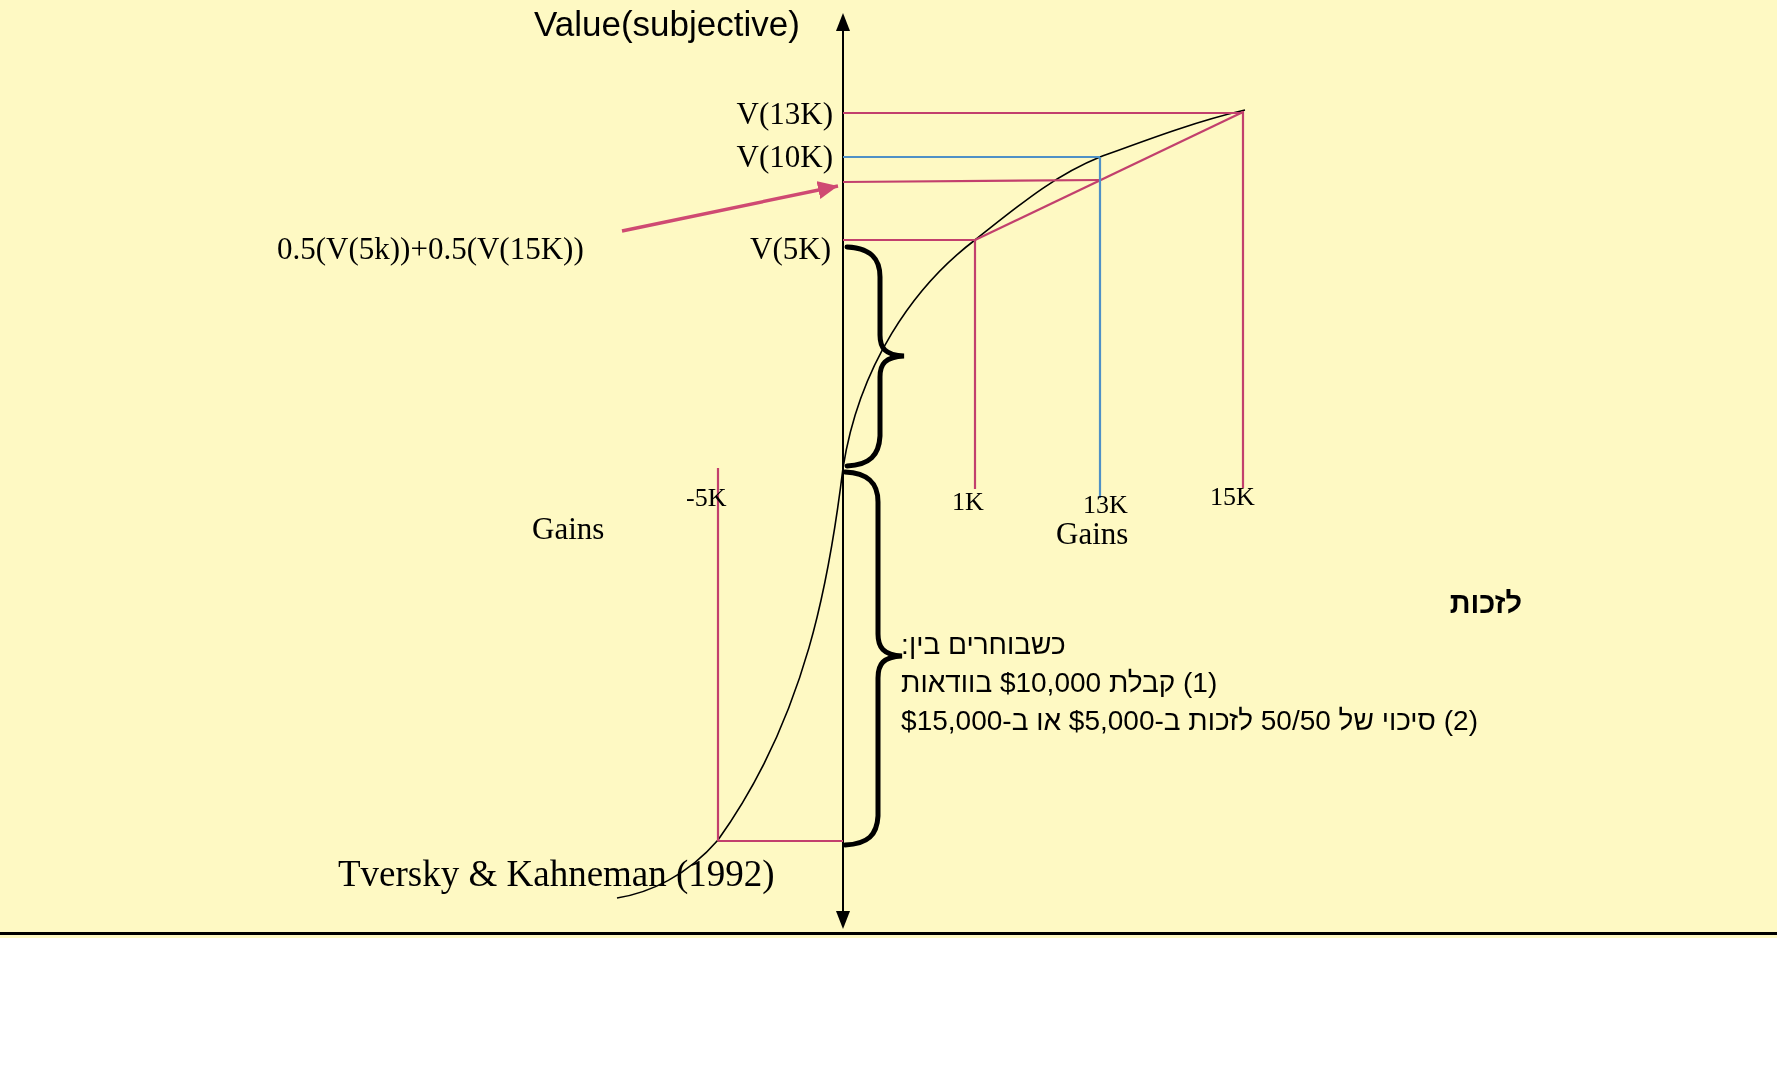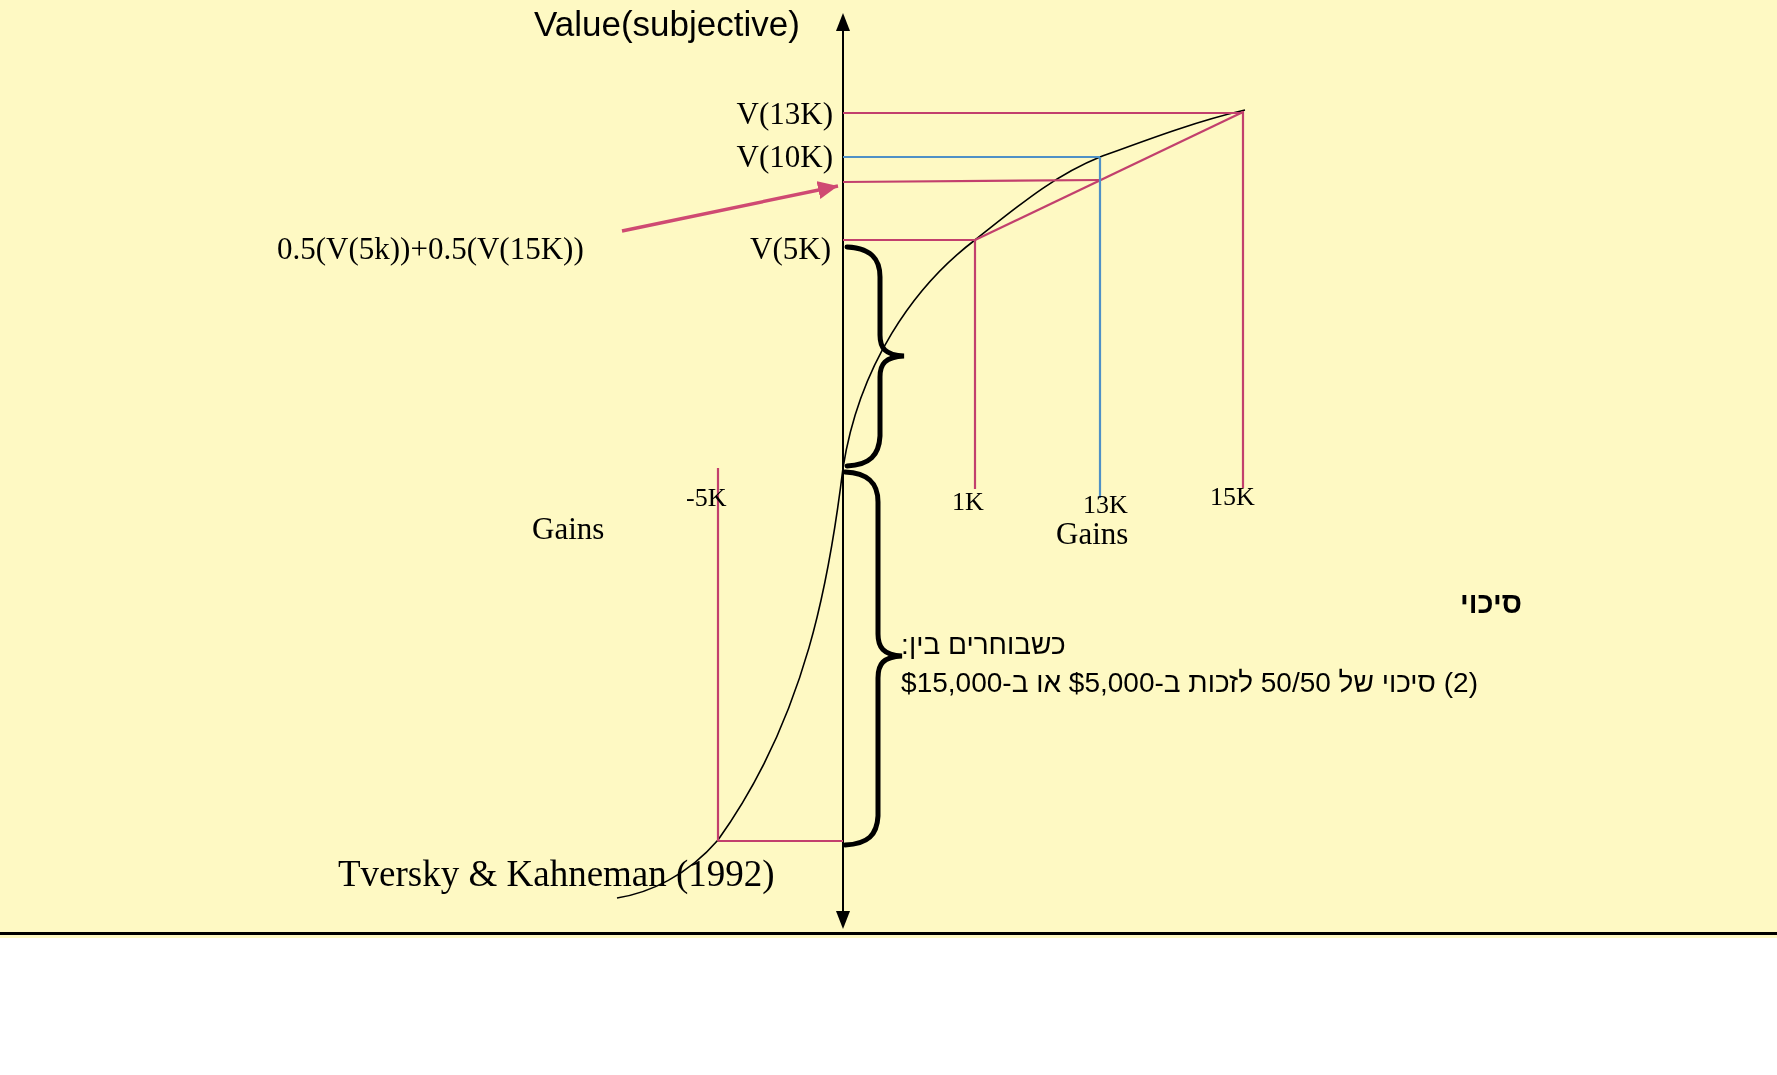--- a/index.html
+++ b/index.html
@@ -73,20 +73,21 @@
   <div class="lbl serif losses">Gains</div>
   <div class="lbl serif gains">Gains</div>
 
   <div class="lbl serif tick tneg5k">-5K</div>
   <div class="lbl serif tick t5k">1K</div>
   <div class="lbl serif tick t10k">13K</div>
   <div class="lbl serif tick t15k">15K</div>
 
   <div class="lbl serif citation">Tversky &amp; Kahneman (1992)</div>
 
-  <div class="heb-head sans">סיכוי</div>
+  <div class="heb-head sans">לזכות</div>
   <div class="heb-body sans">
     <div class="heb-line">כשבוחרים בין:</div>
+    <div class="heb-line">(1) קבלת $10,000 בוודאות</div>
     <div class="heb-line">(2) סיכוי של 50/50 לזכות ב-$5,000 או ב-$15,000</div>
   </div>
 
   <div class="bottom-line"></div>
 </div>
 
 </body></html>

